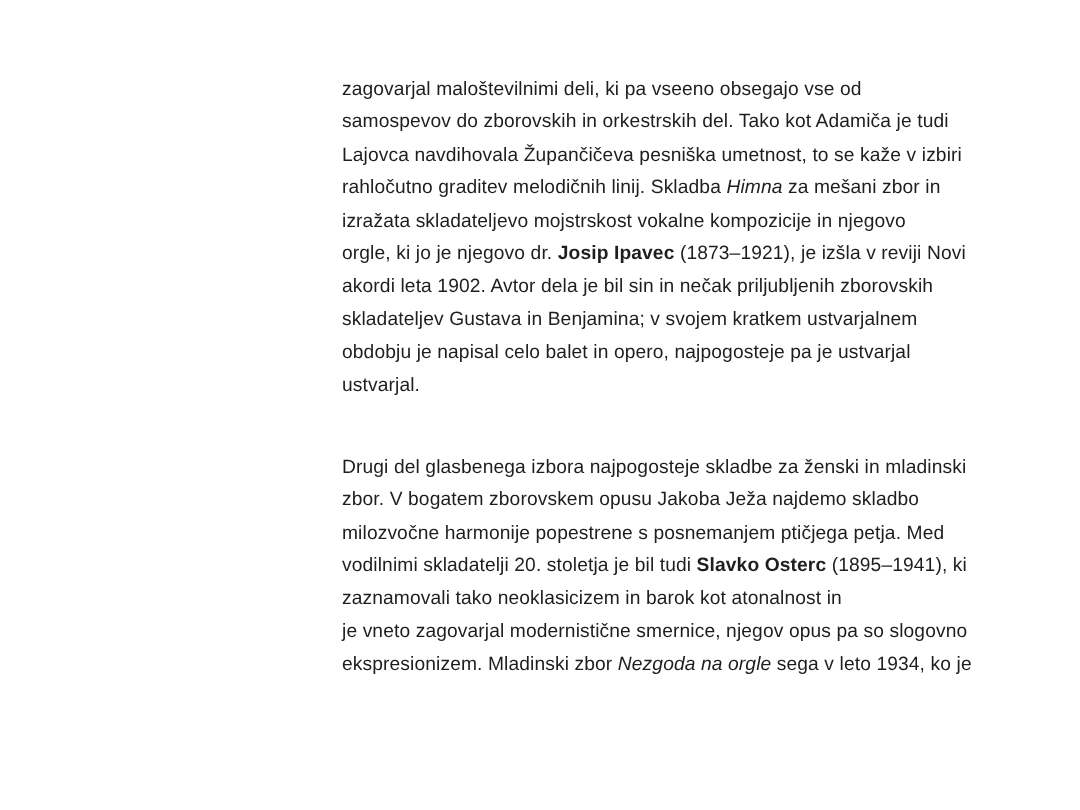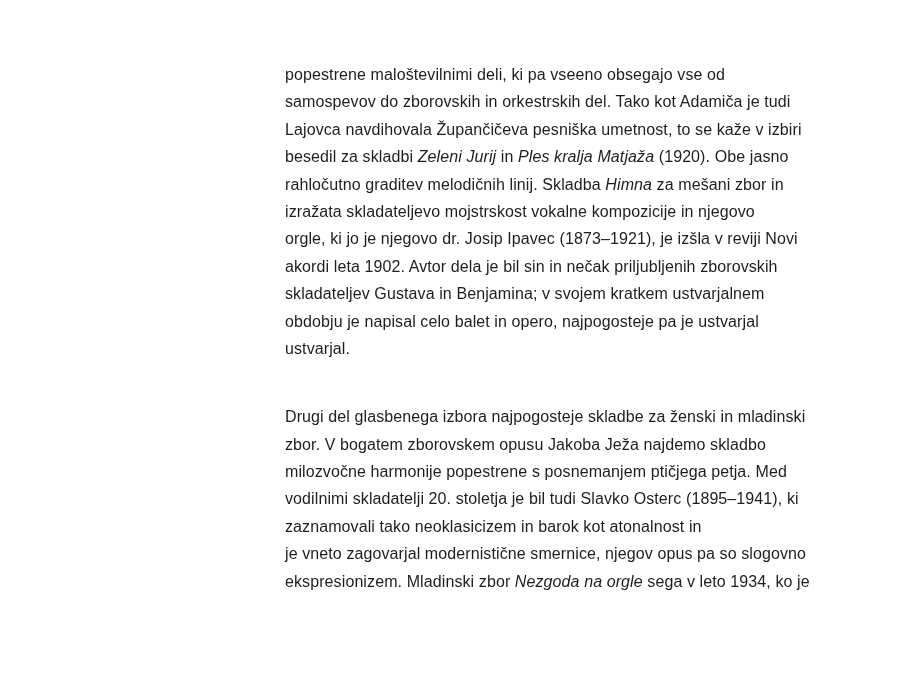--- a/index.html
+++ b/index.html
@@ -30,32 +30,31 @@
   .paragraph + .paragraph {
     margin-top: 41px;
   }
   .line {
     height: 27.4px;
     line-height: 27.4px;
     white-space: nowrap;
     letter-spacing: 0.1px;
   }
   .italic { font-style: italic; }
-  .bold   { font-weight: 400; text-align: center; }
+  .bold   { font-weight: 700; text-align: center; }
 </style>
 </head>
 <body>
 
 <div class="canvas">
   <div class="textblock">
     <div class="paragraph">
-        <div class="line"><span>popestrene maloštevilnimi deli, ki pa vseeno obsegajo vse od</span></div>
+        <div class="line"><span>zagovarjal maloštevilnimi deli, ki pa vseeno obsegajo vse od</span></div>
         <div class="line"><span>samospevov do zborovskih in orkestrskih del. Tako kot Adamiča je tudi</span></div>
         <div class="line"><span>Lajovca navdihovala Župančičeva pesniška umetnost, to se kaže v izbiri</span></div>
-        <div class="line"><span>besedil za skladbi </span><span class="italic">Zeleni Jurij</span><span> in </span><span class="italic">Ples kralja Matjaža</span><span> (1920). Obe jasno</span></div>
         <div class="line"><span>rahločutno graditev melodičnih linij. Skladba </span><span class="italic">Himna</span><span> za mešani zbor in</span></div>
         <div class="line"><span>izražata skladateljevo mojstrskost vokalne kompozicije in njegovo</span></div>
         <div class="line"><span>orgle, ki jo je njegovo dr. </span><span class="bold">Josip Ipavec</span><span> (1873–1921), je izšla v reviji Novi</span></div>
         <div class="line"><span>akordi leta 1902. Avtor dela je bil sin in nečak priljubljenih zborovskih</span></div>
         <div class="line"><span>skladateljev Gustava in Benjamina; v svojem kratkem ustvarjalnem</span></div>
         <div class="line"><span>obdobju je napisal celo balet in opero, najpogosteje pa je ustvarjal</span></div>
         <div class="line"><span>ustvarjal.</span></div>
       </div>
     <div class="paragraph">
         <div class="line"><span>Drugi del glasbenega izbora najpogosteje skladbe za ženski in mladinski</span></div>

